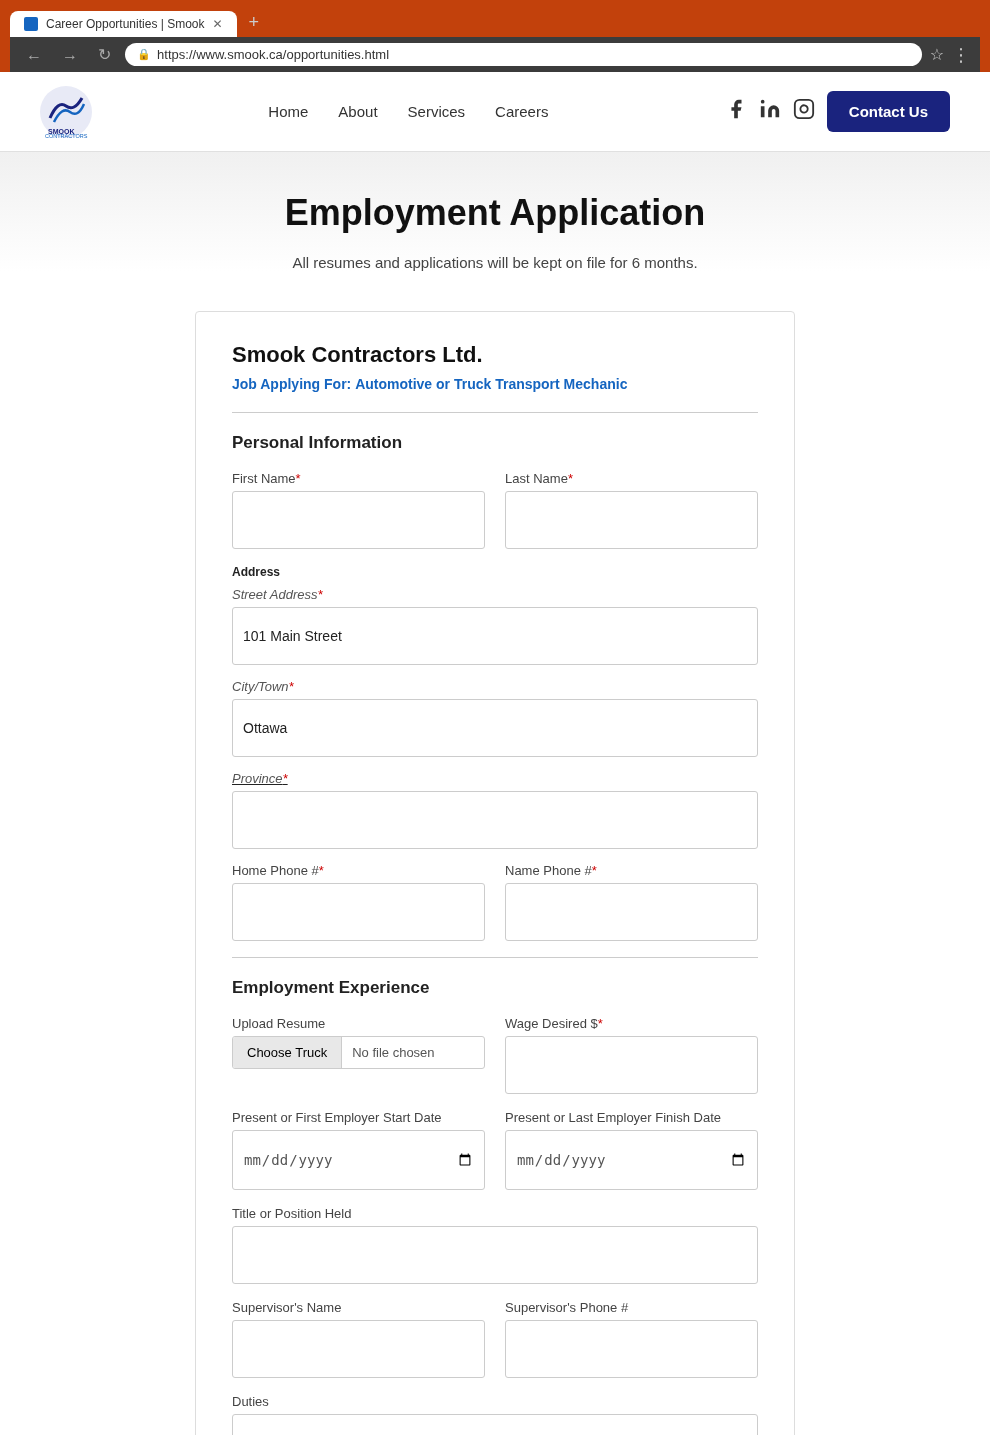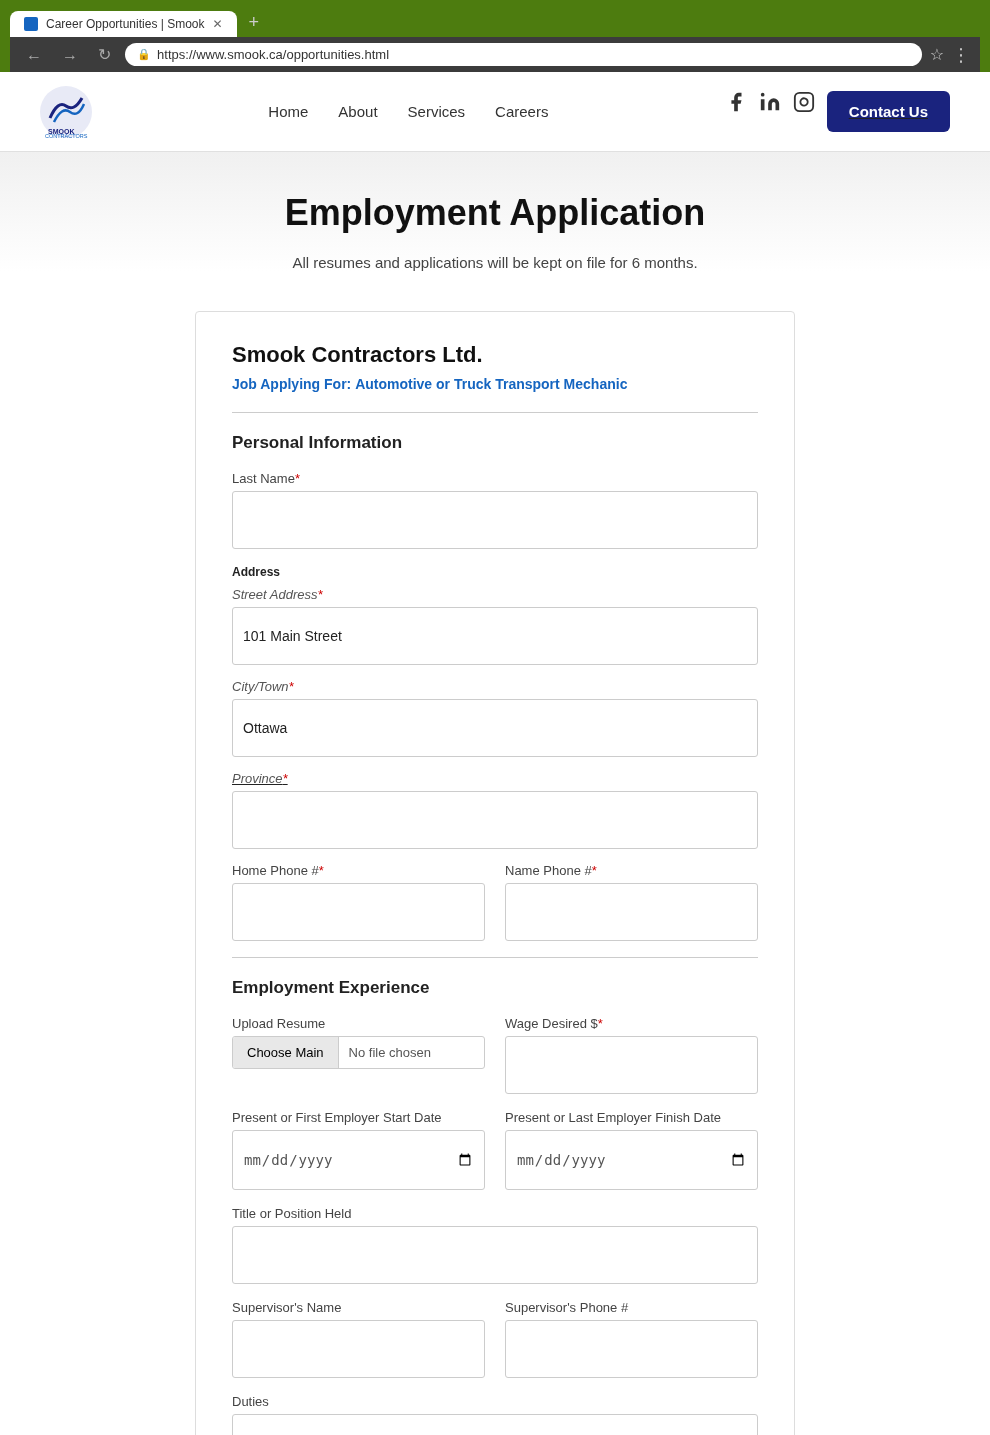--- a/index.html
+++ b/index.html
@@ -1,20 +1,20 @@
 <!DOCTYPE html>
 <html><head>
   <meta charset="utf-8">
   <style>
     * { box-sizing: border-box; margin: 0; padding: 0; }
     body { font-family: Arial, sans-serif; background: #fff; color: #222; font-size: 14px; }
 
     
     .browser-chrome {
-      background: #4d7c0f;
+      background: #c2410c;
       padding: 8px 10px 0 10px;
     }
     .browser-tabs {
       display: flex;
       align-items: flex-end;
       gap: 2px;
       margin-bottom: 0;
     }
     .browser-tab {
       background: #fff;
@@ -102,22 +102,22 @@
       gap: 30px;
       list-style: none;
     }
     .nav-links a {
       text-decoration: none;
       color: #333;
       font-size: 15px;
     }
     .social-icons {
       display: flex;
+      align-items: center;
       gap: 12px;
-      text-decoration: underline;
     }
     .social-icon {
       font-size: 20px;
       color: #333;
       cursor: pointer;
     }
     .contact-btn {
       background: #1a237e;
       color: #fff;
       border: none;
@@ -346,20 +346,26 @@
         <span>Job Applying For:</span>
         <span>Automotive or Truck Transport Mechanic</span>
       </div>
       <hr class="form-divider">
 
       <div class="section-title">Personal Information</div>
 
       <div class="form-row">
         <div class="form-group">
           <label class="form-label">
+            <span>First Name</span><span class="req">*</span>
+          </label>
+          <input class="form-input" type="text" value="" style="">
+        </div>
+        <div class="form-group">
+          <label class="form-label">
             <span>Last Name</span><span class="req">*</span>
           </label>
           <input class="form-input" type="text" value="" style="">
         </div>
       </div>
 
       <div class="address-group">
         <div class="address-label">Address</div>
 
         <div class="form-group" style="margin-bottom:14px;">
@@ -401,21 +407,21 @@
       </div>
 
       <hr class="form-divider">
 
       <div class="section-title">Employment Experience</div>
 
       <div class="form-row">
         <div class="form-group">
           <label class="form-label">Upload Resume</label>
           <div class="file-input-wrap">
-            <button class="choose-file-btn">Choose Main</button>
+            <button class="choose-file-btn">Choose Truck</button>
             <span class="file-name">No file chosen</span>
           </div>
         </div>
         <div class="form-group">
           <label class="form-label">
             <span>Wage Desired $</span><span class="req">*</span>
           </label>
           <input class="form-input" type="text" value="" style="">
         </div>
       </div>

